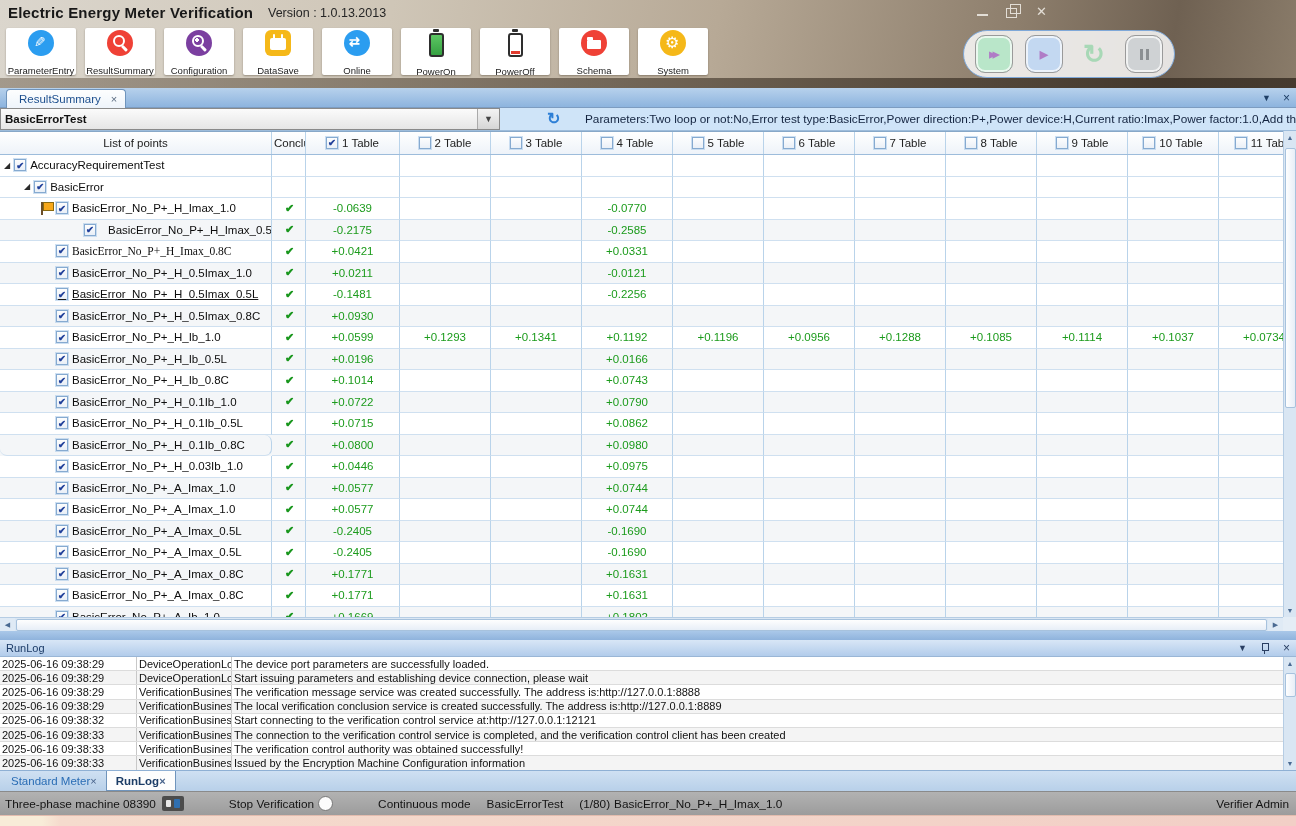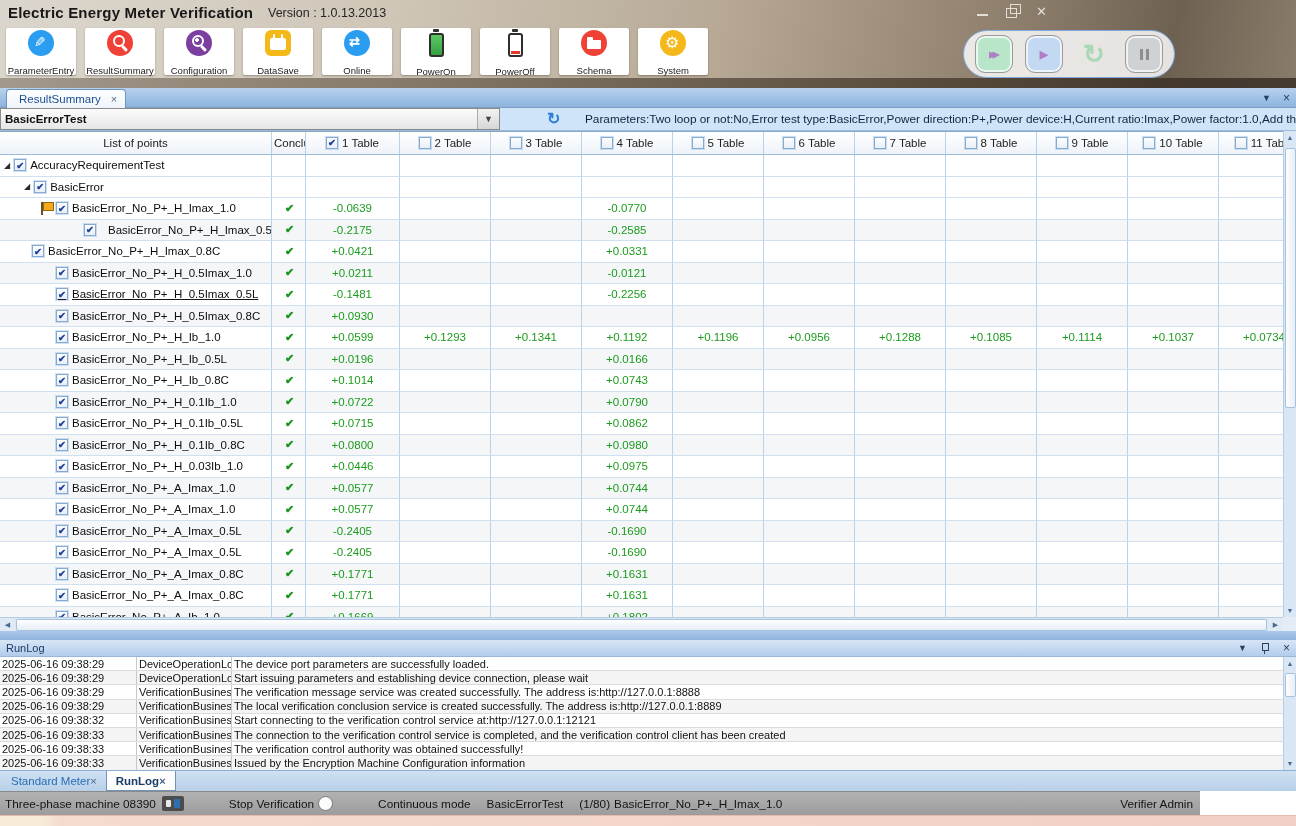--- a/index.html
+++ b/index.html
@@ -131,21 +131,21 @@
   .lc-time{width:137px}.lc-src{width:95px}.lc-msg{flex:1 1 auto;border-right:none}
   .vs-log{left:1283px;top:657px;height:113px}
   .vt-log{height:24px;margin-top:3px}
 
   
   .bottom-tabs{left:0;top:770px;width:1296px;height:21px;background:linear-gradient(#cfe0f2,#b8d0e9);
     border-top:1px solid #8fb0d4;display:flex;align-items:stretch;padding-left:2px}
   .btab{display:flex;align-items:center;gap:0;padding:0 9px;font-size:11.5px;color:#2a6db5;cursor:pointer}
   .btab .x{font-size:11px;color:#46628a}
   .btab.active{background:#fdfdfd;border:1px solid #6f94bc;border-top:none;color:#1c3d66;font-weight:700}
-  .statusbar{left:0;top:791px;width:1200px;height:24px;background:linear-gradient(#b2b2b2,#9c9c9c);
+  .statusbar{left:0;top:791px;width:1296px;height:24px;background:linear-gradient(#b2b2b2,#9c9c9c);
     border-top:1px solid #8a8a8a;display:flex;align-items:center;font-size:11.8px;color:#141414;padding:0 5px}
   .sb-item{display:flex;align-items:center;gap:4px;white-space:nowrap}
   .dev-icon{width:22px;height:15px;background:#4c4c4c;border-radius:2px;position:relative;margin-left:2px}
   .dev-icon::before{content:"";position:absolute;left:4px;top:4px;width:5px;height:7px;background:#e8e8e8;border-radius:1px}
   .dev-icon::after{content:"";position:absolute;left:12px;top:3px;width:6px;height:9px;background:#2f6fb0;border-radius:1px}
   .stop-circle{width:15px;height:15px;border:1.5px solid #777;border-radius:50%;background:#fcfcfc;cursor:pointer}
   .sb-user{margin-left:auto;padding-right:2px;white-space:nowrap}.gap45{width:45px}.gap8{width:8px}
   .bottom-strip{left:0;top:815px;width:1296px;height:11px;
     background:linear-gradient(to right,#f8ecd8 0px,#f8ecd8 42px,#f5dbcd 60px,#f2cfc6 100%);border-top:1px solid #e3bcae}
 </style>
@@ -381,21 +381,21 @@
       <div class="gcell val c-t">-0.2585</div>
       <div class="gcell val c-t"></div>
       <div class="gcell val c-t"></div>
       <div class="gcell val c-t"></div>
       <div class="gcell val c-t"></div>
       <div class="gcell val c-t"></div>
       <div class="gcell val c-t"></div>
       <div class="gcell val c-t"></div>
     </div>
     <div class="grow">
-      <div class="gcell c-name" style="padding-left: 32px;">
+      <div class="gcell c-name" style="padding-left: 56px; font-family: Liberation Serif, serif;">
         <span class="cb checked"></span>
         <span class="rlabel">BasicError_No_P+_H_Imax_0.8C</span>
       </div>
       <div class="gcell c-conc">
         <span class="okmark">✔</span>
       </div>
       <div class="gcell val c-t1">+0.0421</div>
       <div class="gcell val c-t"></div>
       <div class="gcell val c-t"></div>
       <div class="gcell val c-t">+0.0331</div>
@@ -561,21 +561,21 @@
       <div class="gcell val c-t">+0.0862</div>
       <div class="gcell val c-t"></div>
       <div class="gcell val c-t"></div>
       <div class="gcell val c-t"></div>
       <div class="gcell val c-t"></div>
       <div class="gcell val c-t"></div>
       <div class="gcell val c-t"></div>
       <div class="gcell val c-t"></div>
     </div>
     <div class="grow alt">
-      <div class="gcell c-name" style="padding-left: 56px;">
+      <div class="gcell c-name" style="padding-left: 56px; border-radius: 7px;">
         <span class="cb checked"></span>
         <span class="rlabel">BasicError_No_P+_H_0.1Ib_0.8C</span>
       </div>
       <div class="gcell c-conc">
         <span class="okmark">✔</span>
       </div>
       <div class="gcell val c-t1">+0.0800</div>
       <div class="gcell val c-t"></div>
       <div class="gcell val c-t"></div>
       <div class="gcell val c-t">+0.0980</div>

